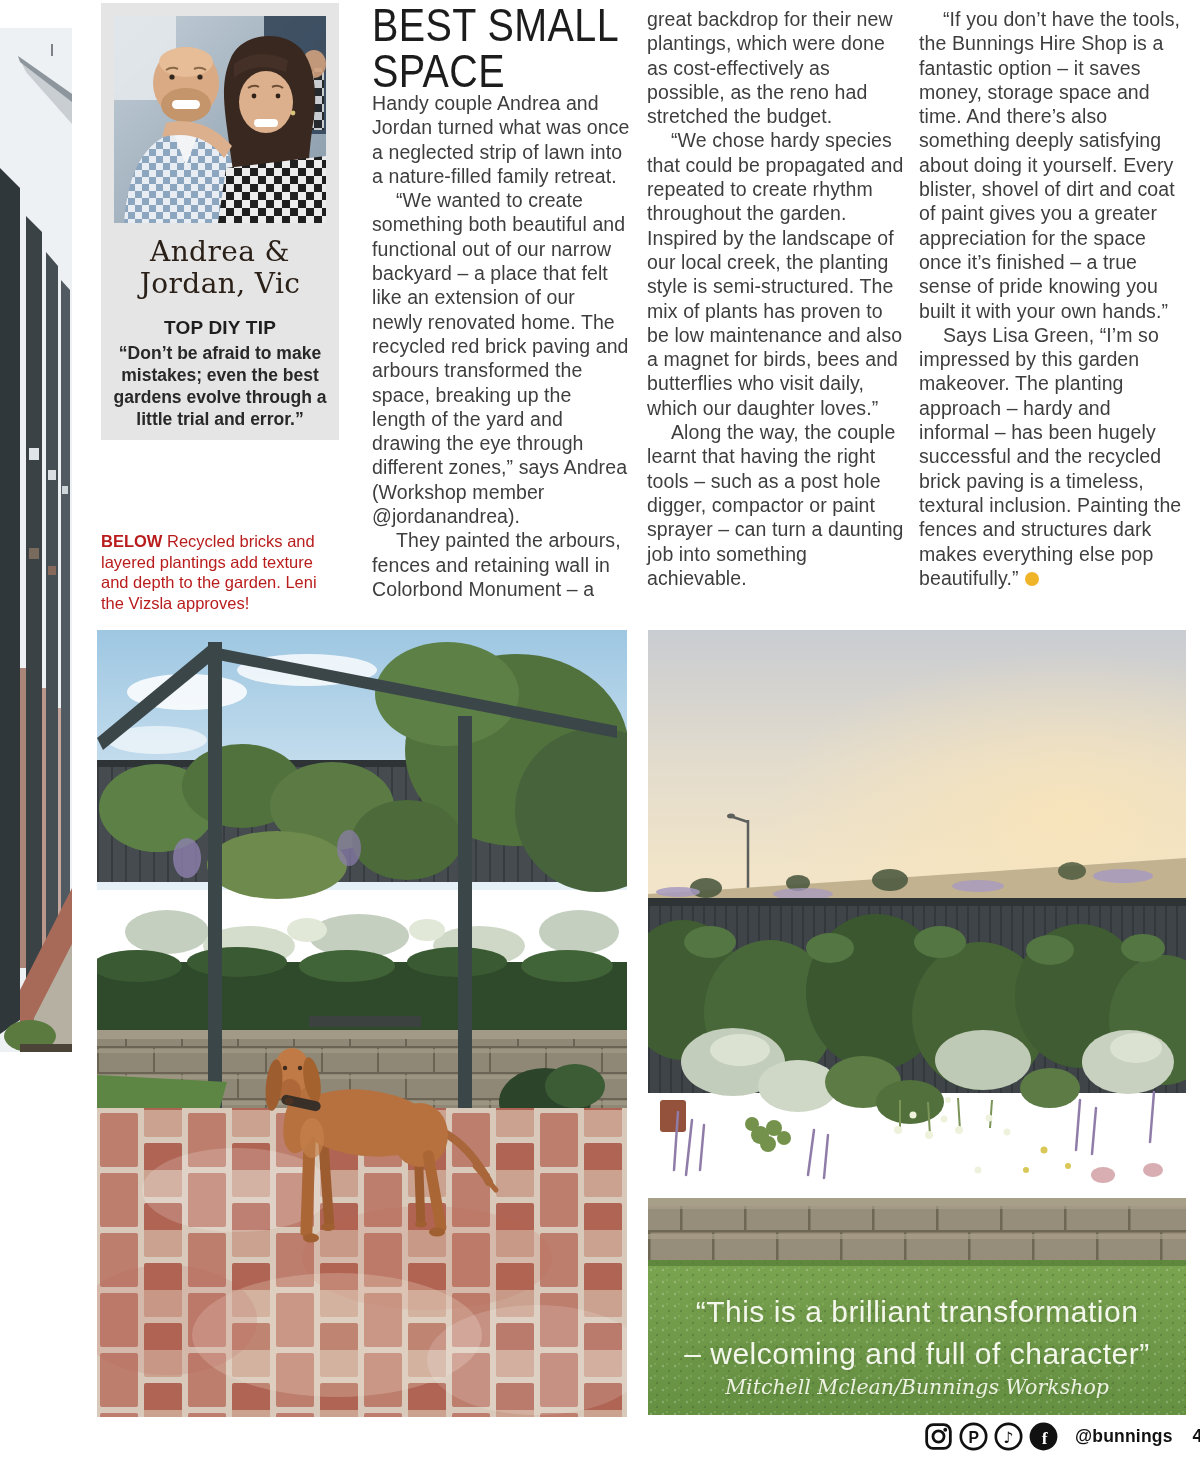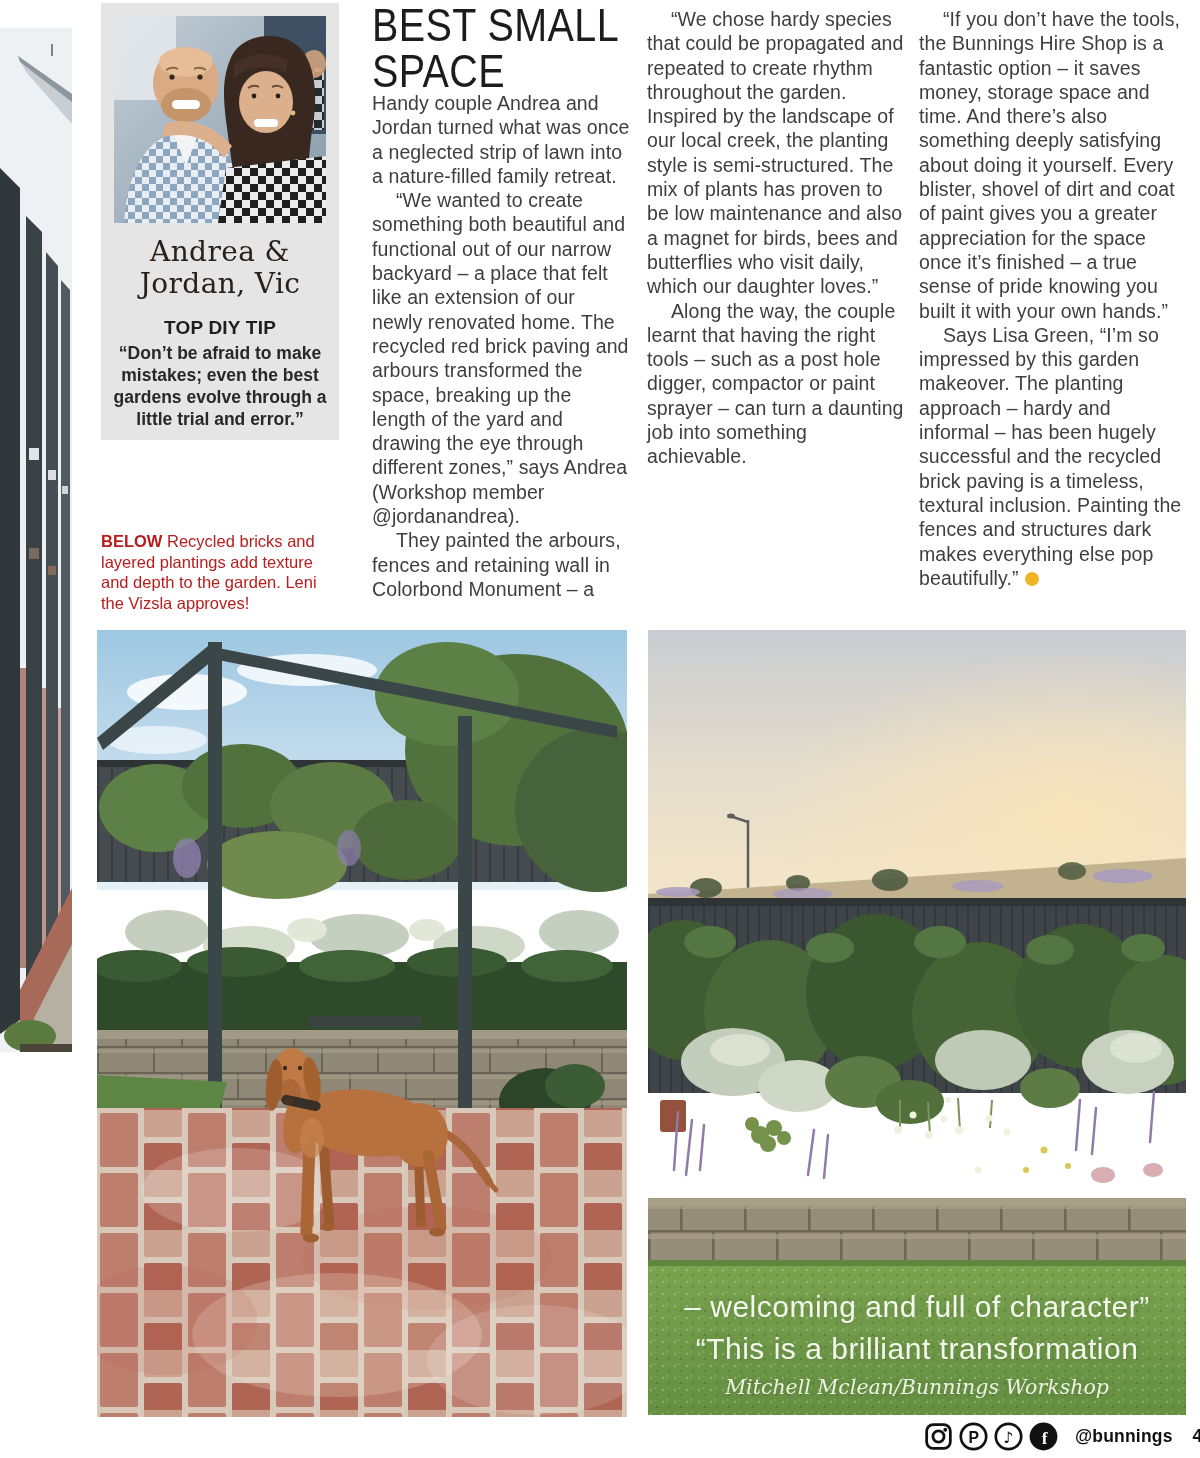--- a/index.html
+++ b/index.html
@@ -35,21 +35,21 @@
   #caption .cap-label{font-weight:bold;}
 
   
   #dog-photo{left:97px;top:630px;width:530px;height:787px;}
   #garden-photo{left:648px;top:630px;width:538px;height:785px;}
   #dog-photo svg,#garden-photo svg,#left-strip svg,#card-photo svg{display:block;}
 
   .overlay-quote{position:absolute;left:0;right:0;bottom:16px;text-align:center;color:#f4f7ec;
                  text-shadow:0 0 8px rgba(40,60,30,.25);}
   .q-line{font-size:30px;line-height:42px;letter-spacing:.5px;}
-  .q-attr{margin-top:5px;font-family:"DejaVu Serif",serif;font-style:italic;font-size:20.5px;color:#edf2e2;}
+  .q-attr{font-family:"DejaVu Serif",serif;font-style:italic;font-size:20.5px;color:#edf2e2;}
 
   
   #footer{left:924px;top:1419px;width:262px;height:34px;display:flex;align-items:center;gap:6px;}
   .soc{width:29px;height:29px;flex:0 0 auto;}
   #handle{font-size:17.5px;font-weight:bold;color:#111;margin-left:11px;letter-spacing:.2px;}
   #pageno{font-size:18px;font-weight:bold;color:#111;margin-left:14px;}
 </style>
 </head>
 <body>
 
@@ -141,20 +141,21 @@
     <span>Recycled bricks and layered plantings add texture and depth to the garden. Leni the Vizsla approves!</span>
   </div>
 
   <h1 class="abs" id="headline" style="margin:0;">BEST SMALL SPACE</h1>
   <div class="abs col" id="col1">
       <p class="para">Handy couple Andrea and Jordan turned what was once a neglected strip of lawn into a nature-filled family retreat.</p>
       <p class="para indent">“We wanted to create something both beautiful and functional out of our narrow backyard – a place that felt like an extension of our newly renovated home. The recycled red brick paving and arbours transformed the space, breaking up the length of the yard and drawing the eye through different zones,” says Andrea (Workshop member @jordanandrea).</p>
       <p class="para indent">They painted the arbours, fences and retaining wall in Colorbond Monument – a</p>
     </div>
   <div class="abs col" id="col2">
+      <p class="para">great backdrop for their new plantings, which were done as cost-effectively as possible, as the reno had stretched the budget.</p>
       <p class="para indent">“We chose hardy species that could be propagated and repeated to create rhythm throughout the garden. Inspired by the landscape of our local creek, the planting style is semi-structured. The mix of plants has proven to be low maintenance and also a magnet for birds, bees and butterflies who visit daily, which our daughter loves.”</p>
       <p class="para indent">Along the way, the couple learnt that having the right tools – such as a post hole digger, compactor or paint sprayer – can turn a daunting job into something achievable.</p>
     </div>
   <div class="abs col" id="col3">
       <p class="para indent">“If you don’t have the tools, the Bunnings Hire Shop is a fantastic option – it saves money, storage space and time. And there’s also something deeply satisfying about doing it yourself. Every blister, shovel of dirt and coat of paint gives you a greater appreciation for the space once it’s finished – a true sense of pride knowing you built it with your own hands.”</p>
       <p class="para indent">Says Lisa Green, “I’m so impressed by this garden makeover. The planting approach – hardy and informal – has been hugely successful and the recycled brick paving is a timeless, textural inclusion. Painting the fences and structures dark makes everything else pop beautifully.”<span class="end-dot"></span></p>
     </div>
 
   <div class="abs" id="dog-photo">
     <svg width="530" height="787" viewBox="0 0 530 787">
@@ -385,22 +386,22 @@
       <ellipse cx="505" cy="540" rx="10" ry="7" fill="#d8aeb2"></ellipse>
 
       <rect x="0" y="568" width="538" height="66" fill="url(#blocks2)"></rect>
       <rect x="0" y="568" width="538" height="8" fill="#a89f89"></rect>
 
       <rect x="0" y="630" width="538" height="155" fill="url(#lawn)"></rect>
       <rect x="0" y="630" width="538" height="155" fill="url(#grassdots)"></rect>
       <rect x="0" y="630" width="538" height="6" fill="#597f3a" opacity=".8"></rect>
     </svg>
     <div class="overlay-quote">
+      <div class="q-line">“This is a brilliant transformation</div>
       <div class="q-line">– welcoming and full of character”</div>
-      <div class="q-line">“This is a brilliant transformation</div>
       <div class="q-attr">Mitchell Mclean/Bunnings Workshop</div>
     </div>
   </div>
 
   <div class="abs" id="footer">
     <svg class="soc" viewBox="0 0 24 24">
       <rect x="2.2" y="2.2" width="19.6" height="19.6" rx="5.5" fill="none" stroke="#111" stroke-width="2.3"></rect>
       <circle cx="12" cy="12" r="4.6" fill="none" stroke="#111" stroke-width="2.3"></circle>
       <circle cx="17.6" cy="6.4" r="1.6" fill="#111"></circle>
     </svg>

